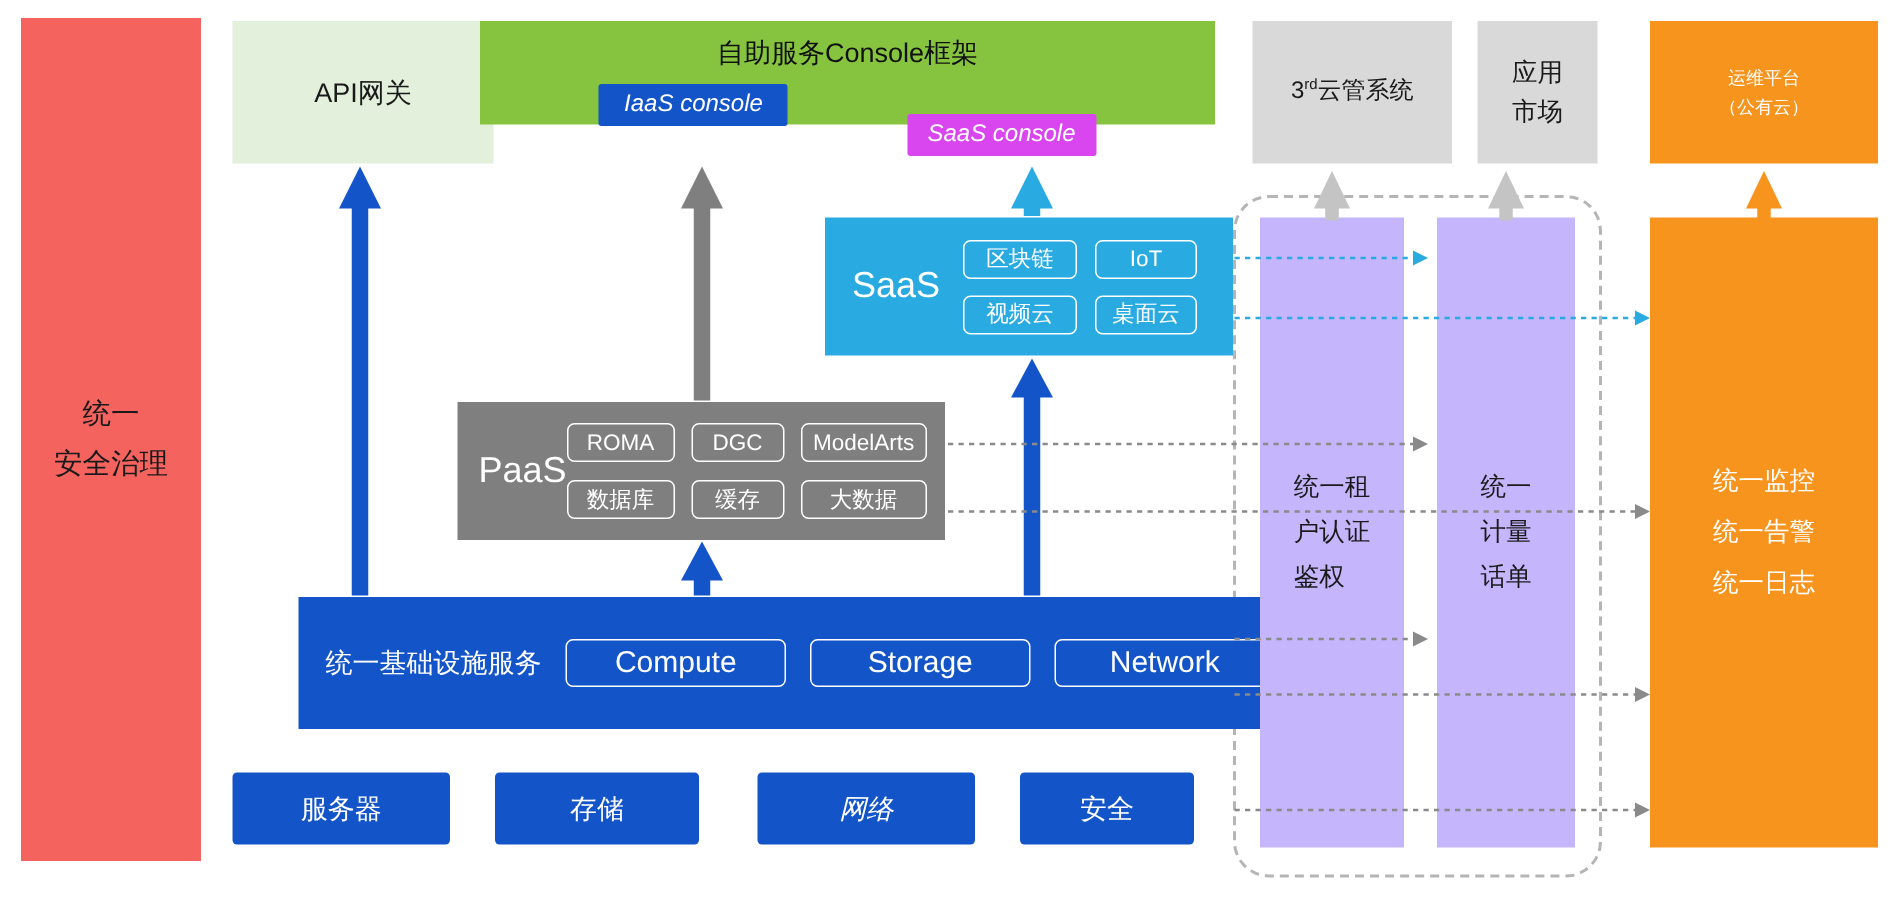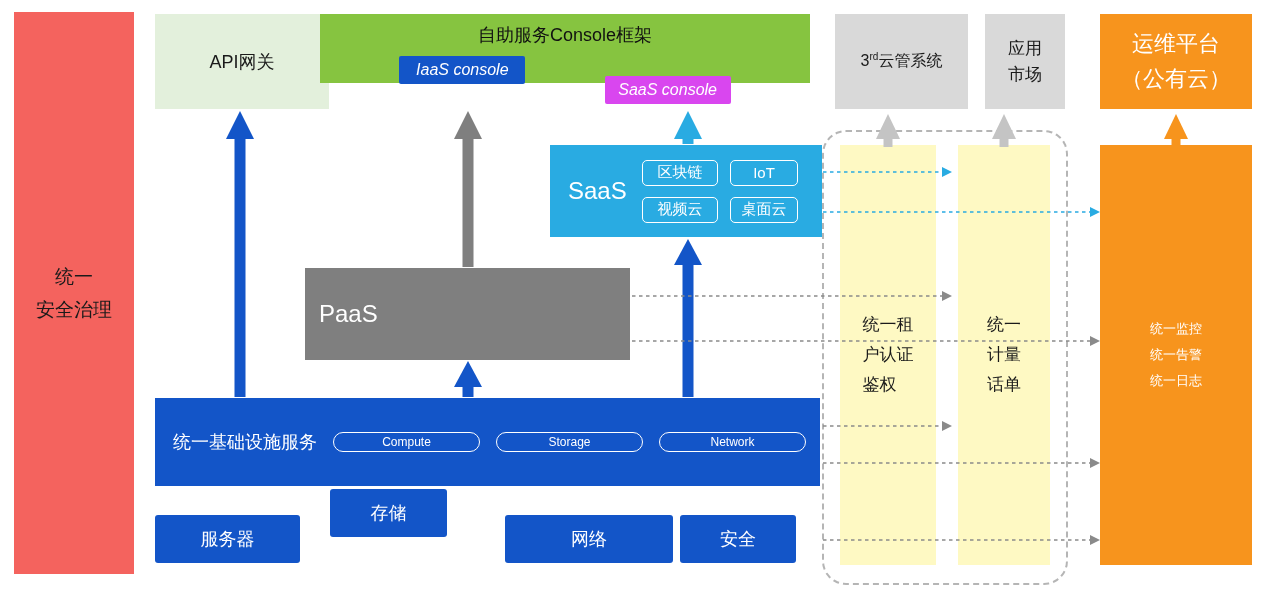--- a/index.html
+++ b/index.html
@@ -17,42 +17,42 @@
 
   .green-box { background:#86c440; flex-direction:column; justify-content:flex-start; padding-top:9px; gap:9px; }
   .console-title { font-size:18px; color:#111; }
   .console-row { display:flex; width:100%; justify-content:space-evenly; }
   .console-chip { width:126px; height:28px; line-height:28px; text-align:center; color:#fff; font-size:16px; border-radius:2px;font-style:italic; }
   .chip-blue { background:#1355c8; }
   .chip-gray { background:#7f7f7f; }
   .chip-cyan { background:#d946ef;margin-top:20px; }
 
   .gray-box { background:#d9d9d9; font-size:16px; line-height:1.5; }
-  .orange-box { background:#f7941d; color:#fff; font-size:22px; line-height:1.55; }
+  .orange-box { background:#f7941d; color:#fff; font-size:12px; line-height:1.55; }
 
   .cyan-box { background:#29abe2; justify-content:flex-start; padding-left:18px; z-index:2; }
   .gray-panel { background:#7f7f7f; justify-content:flex-start; padding-left:14px; z-index:2; }
   .big-label { color:#fff; font-size:24px; }
   .sub-grid { display:grid; margin-left:auto; }
   .saas-grid { grid-template-columns:76px 68px; gap:11px 12px; margin-right:24px; }
   .paas-grid { grid-template-columns:72px 62px 84px; gap:12px 11px; margin-right:13px; }
   .outline-chip { border:1.5px solid #fff; border-radius:5px; color:#fff; font-size:15px; height:26px;
                   display:flex; align-items:center; justify-content:center; white-space:nowrap; }
 
   .blue-box { background:#1355c8; color:#fff; }
-  .infra-box { justify-content:flex-start; padding:0 14px 0 18px; gap:14px; z-index:2; }
+  .infra-box { justify-content:flex-start; padding:0 14px 0 18px; gap:14px; z-index:2;margin-left:44px; }
   .infra-label { font-size:18px; color:#fff; white-space:nowrap; margin-right:2px; }
   .infra-chips { display:flex; flex:1; gap:16px; }
-  .infra-chips .outline-chip { flex:1; height:20px; font-size:12px;border-radius:12px; }
+  .infra-chips .outline-chip { flex:1; height:32px; font-size:20px; }
 
   .bottom-box { font-size:18px; border-radius:3px; }
 
-  .gray-col { background:#fef9c3; font-size:17px; line-height:1.75; z-index:2; }
+  .gray-col { background:#c4b5fd; font-size:17px; line-height:1.75; z-index:2; }
   .gray-col .pre { text-align:left; }
-  .monitoring-box { font-size:13px; line-height:2.0; z-index:2; }
+  .monitoring-box { font-size:17px; line-height:2.0; z-index:2; }
 
   sup { font-size:10px; }
 </style>
 </head>
 <body>
 
 <div id="canvas">
 
   <div class="dashed-frame" style="left:822px;top:130px;width:246px;height:455px;"></div>
 
@@ -92,38 +92,46 @@
     <div class="sub-grid saas-grid">
       <div class="outline-chip">区块链</div>
       <div class="outline-chip">IoT</div>
       <div class="outline-chip">视频云</div>
       <div class="outline-chip">桌面云</div>
     </div>
   </div>
 
   <div class="box gray-panel" style="left:305px;top:268px;width:325px;height:92px;">
     <span class="big-label">PaaS</span>
+    <div class="sub-grid paas-grid">
+      <div class="outline-chip">ROMA</div>
+      <div class="outline-chip">DGC</div>
+      <div class="outline-chip">ModelArts</div>
+      <div class="outline-chip">数据库</div>
+      <div class="outline-chip">缓存</div>
+      <div class="outline-chip">大数据</div>
+    </div>
   </div>
 
   <div class="box blue-box infra-box" style="left:155px;top:398px;width:665px;height:88px;">
     <span class="infra-label">统一基础设施服务</span>
     <div class="infra-chips">
       <div class="outline-chip">Compute</div>
       <div class="outline-chip">Storage</div>
       <div class="outline-chip">Network</div>
     </div>
   </div>
 
   <div class="box blue-box bottom-box" style="left:155px;top:515px;width:145px;height:48px;">
     <span>服务器</span>
   </div>
-  <div class="box blue-box bottom-box" style="left:330px;top:489px;width:117px;height:48px;">
+  <div class="box blue-box bottom-box" style="left:330px;top:515px;width:136px;height:48px;">
     <span>存储</span>
   </div>
-  <div class="box blue-box bottom-box" style="left:505px;top:515px;width:168px;height:48px;">
+  <div class="box blue-box bottom-box" style="left:505px;top:515px;width:145px;height:48px;font-style:italic;">
     <span>网络</span>
   </div>
   <div class="box blue-box bottom-box" style="left:680px;top:515px;width:116px;height:48px;">
     <span>安全</span>
   </div>
 
   <div class="box gray-col" style="left:840px;top:145px;width:96px;height:420px;">
     <span class="pre">统一租
 户认证
 鉴权</span>

